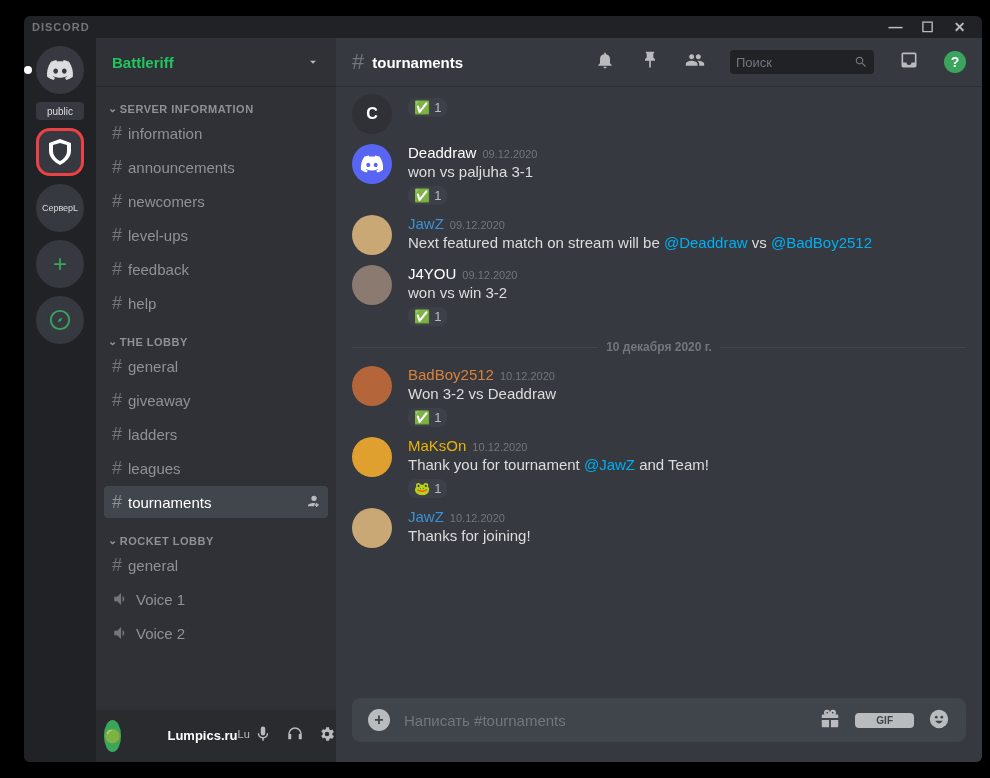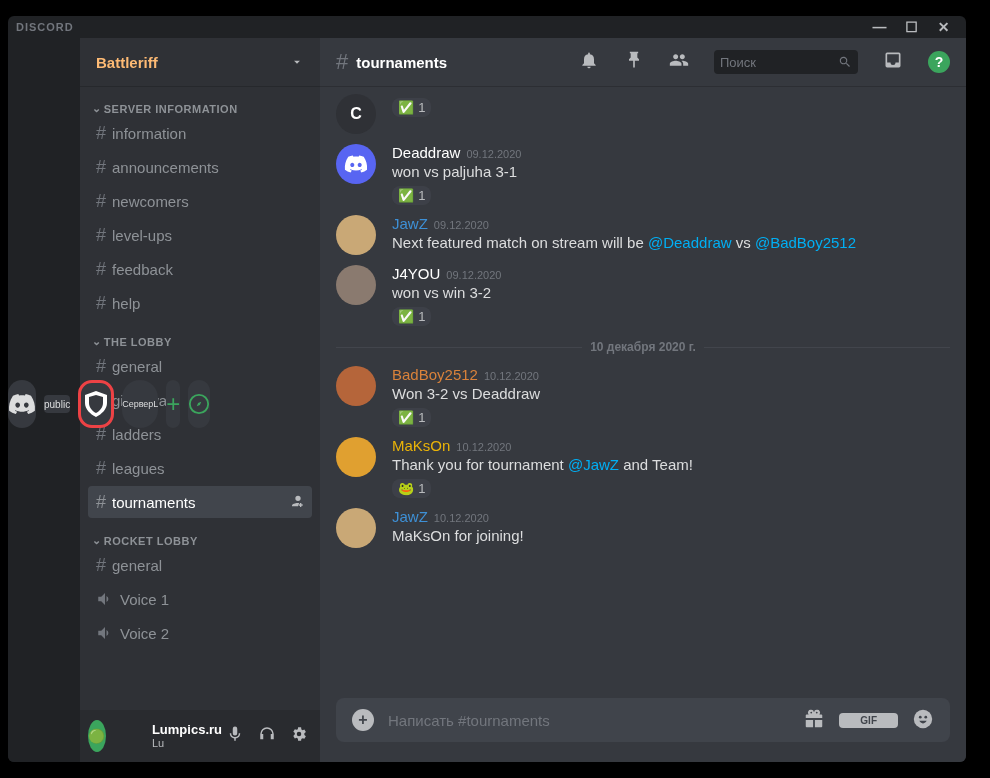--- a/index.html
+++ b/index.html
@@ -1,46 +1,46 @@
 <!DOCTYPE html>
 <html><head>
 <meta charset="utf-8">
 <style>
 * { margin:0; padding:0; box-sizing:border-box; font-family:"Whitney","Helvetica Neue",Helvetica,Arial,sans-serif; }
 body { background:#000; width:990px; height:778px; overflow:hidden; }
-.window { position:absolute; left:8px; top:16px; width:958px; height:746px; background:#202225; border-radius:6px; overflow:hidden; display:flex; flex-direction:column; }
+.window { position:absolute; left:24px; top:16px; width:958px; height:746px; background:#202225; border-radius:6px; overflow:hidden; display:flex; flex-direction:column; }
 .titlebar { height:22px; display:flex; align-items:center; padding:0 8px; color:#72767d; font-size:11px; font-weight:700; letter-spacing:1px; }
 .titlebar-right { margin-left:auto; display:flex; gap:4px; }
 .winbtn { width:28px; height:20px; display:flex; align-items:center; justify-content:center; color:#b9bbbe; cursor:pointer; font-size:14px; }
 .app { flex:1; display:flex; min-height:0; }
-.guilds { width:72px; background:#202225; display:flex; flex-direction:row; align-items:center; padding-top:8px; gap:8px; }
+.guilds { width:72px; background:#202225; display:flex; flex-direction:column; align-items:center; padding-top:8px; gap:8px; }
 .guild { width:48px; height:48px; border-radius:24px; background:#36393f; display:flex; align-items:center; justify-content:center; cursor:pointer; color:#dcddde; font-size:10px; font-weight:400; position:relative; }
 .guild.home svg { width:28px; height:28px; }
 .pill { position:absolute; left:-12px; width:8px; height:8px; background:#fff; border-radius:4px; }
 .guild.selected { border:3px solid #ed4245; border-radius:14px; }
 .guild-label { width:48px; height:18px; background:#36393f; border-radius:4px; display:flex; align-items:center; justify-content:center; font-size:10px; color:#dcddde; cursor:pointer; }
 .guild.add { color:#3ba55d; font-size:24px; }
 .guild.compass { color:#3ba55d; }
 .channels { width:240px; background:#2f3136; display:flex; flex-direction:column; }
 .server-header { height:48px; padding:0 16px; display:flex; align-items:center; box-shadow:0 1px 0 rgba(4,4,5,0.2); cursor:pointer; }
-.server-name { color:#fdba74; font-weight:600; font-size:15px; }
+.server-name { color:#22c55e; font-weight:600; font-size:15px; }
 .server-header svg { margin-left:auto; color:#b9bbbe; }
 .channel-list { flex:1; overflow-y:auto; padding:0 8px 8px 8px; }
 .category { margin-top:16px; }
 .category-header { display:flex; align-items:center; color:#8e9297; font-size:11px; font-weight:600; letter-spacing:0.5px; cursor:pointer; padding:0 4px; }
 .category-header .arrow { margin-right:2px; }
 .channel { display:flex; align-items:center; height:32px; padding:0 8px; border-radius:4px; color:#8e9297; cursor:pointer; margin-top:2px; }
 .channel.active { background:rgba(79,84,92,0.6); color:#fff; }
 .channel .hash { margin-right:6px; font-size:18px; color:#72767d; }
 .channel.active .hash { color:#8e9297; }
 .channel-name { font-size:15px; }
 .channel .add-user { margin-left:auto; color:#b9bbbe; font-size:14px; }
 .user-area { height:52px; background:#292b2f; display:flex; align-items:center; padding:0 8px; }
 .user-avatar { width:32px; height:32px; border-radius:50%; background:#3ba55d; margin-right:8px; display:flex; align-items:center; justify-content:center; font-size:14px; }
-.user-info { display:flex; flex-direction:column; line-height:1.2;margin-left:38px; }
+.user-info { display:flex; line-height:1.2;margin-left:38px; }
 .user-name { color:#fff; font-size:13px; font-weight:600; }
 .user-sub { color:#b9bbbe; font-size:11px; }
 .user-icons { margin-left:auto; display:flex; gap:6px; color:#b9bbbe; }
 .user-icons span { cursor:pointer; padding:4px; }
 .chat { flex:1; background:#36393f; display:flex; flex-direction:column; min-width:0; }
 .chat-header { height:48px; display:flex; align-items:center; padding:0 16px; box-shadow:0 1px 0 rgba(4,4,5,0.2); }
 .chat-header .hash { color:#72767d; font-size:22px; margin-right:8px; }
 .chat-title { color:#fff; font-weight:600; font-size:15px; }
 .header-icons { margin-left:auto; display:flex; align-items:center; gap:25px; color:#b9bbbe; }
 .header-icons .ic { cursor:pointer; }
@@ -340,21 +340,21 @@
               </div>
             </div>
           </div>
           <div class="msg">
             <div class="avatar" style="background: rgb(201, 168, 118);"></div>
             <div class="msg-body">
               <div class="msg-header">
                 <span class="author" style="color:#3e90d6">JawZ</span>
                 <span class="timestamp">10.12.2020</span>
               </div>
-              <div class="content">MaKsOn for joining!</div>
+              <div class="content">Thanks for joining!</div>
             </div>
           </div>
         </div>
       <div class="input-area">
         <div class="input-box">
           <div class="plus-circle">+</div>
           <span class="ph">Написать #tournaments</span>
           <span class="ic"><svg width="22" height="22" viewBox="0 0 24 24">
                 <path fill="currentColor" d="M20 7h-2.18A3 3 0 0015 2a3 3 0 00-3 2.5A3 3 0 009 2a3 3 0 00-2.82 5H4a1 1 0 00-1 1v3h18V8a1 1 0 00-1-1zM9 4a1 1 0 110 2 1 1 0 010-2zm6 0a1 1 0 110 2 1 1 0 010-2zM3 13v7a1 1 0 001 1h7v-8H3zm10 8h7a1 1 0 001-1v-7h-8v8z"></path>
               </svg></span>

